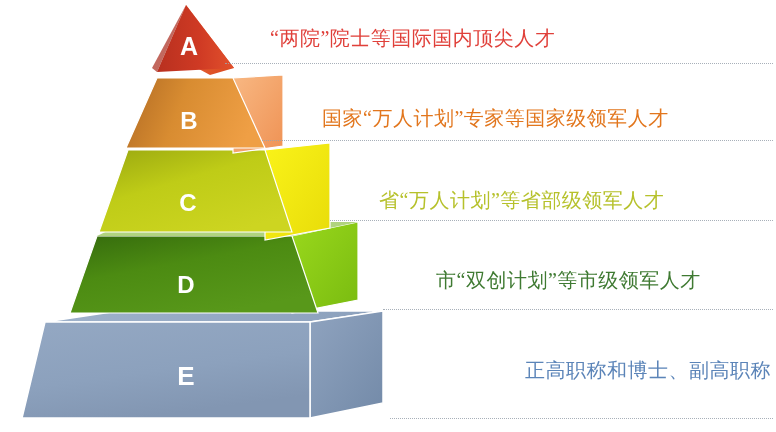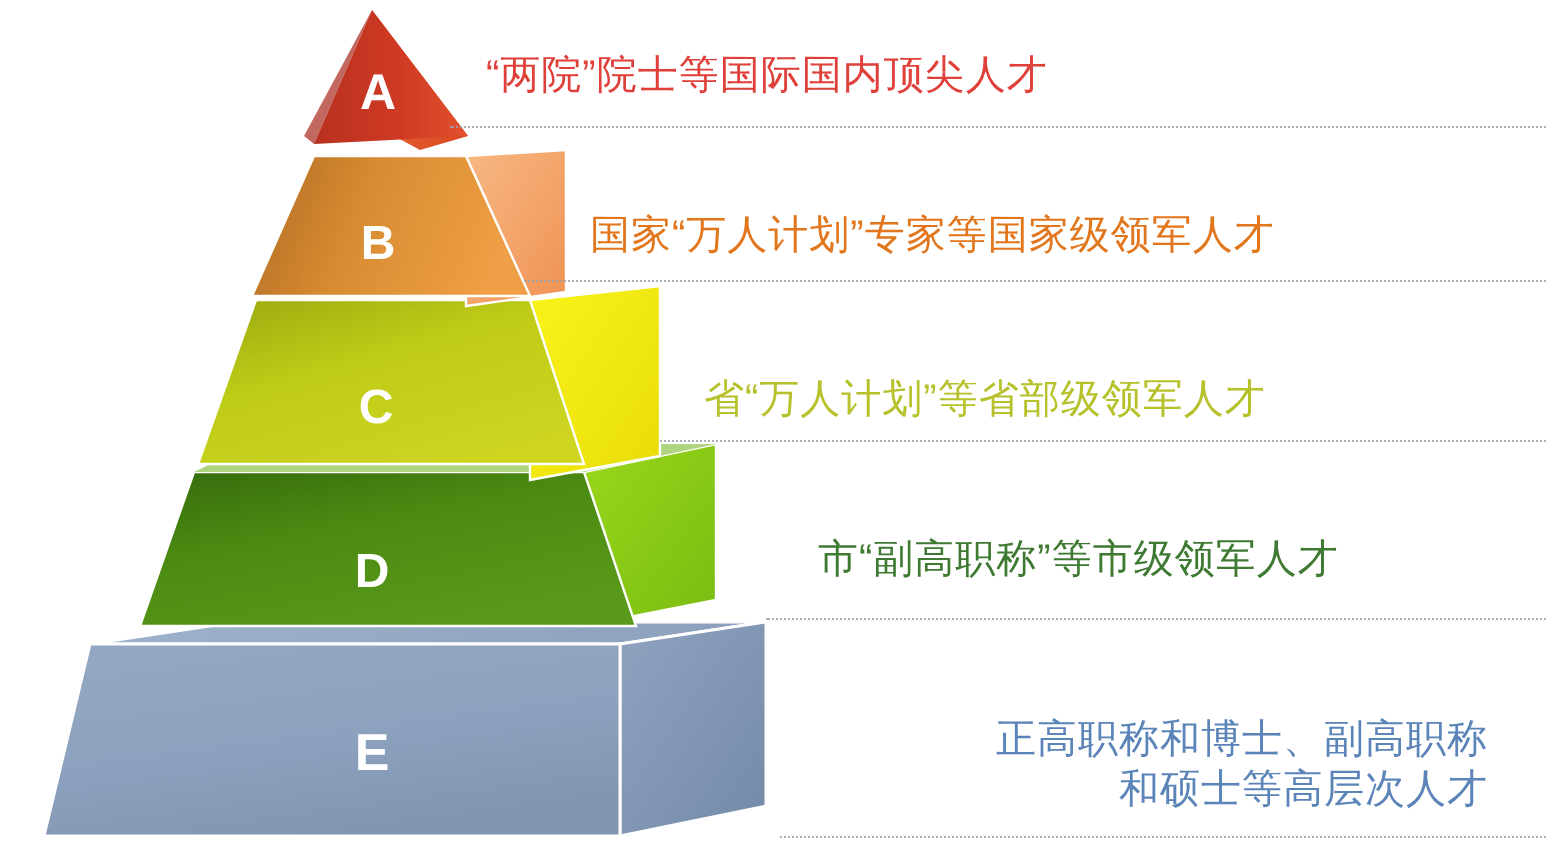--- a/index.html
+++ b/index.html
@@ -36,24 +36,25 @@
     dominant-baseline: middle;
   }
   .leader-line {
     position: absolute;
     height: 0;
     border-top: 1px dotted #9aa3ad;
     opacity: 0.85;
   }
   .tier-label {
     position: absolute;
-    font-family: Liberation Sans, sans-serif;
+    font-family: Liberation Serif, serif;
     white-space: nowrap;
     letter-spacing: 0.5px;
     line-height: 1.25;
+    margin-left: 27px;
   }
   .tier-label.two-line {
     white-space: normal;
     text-align: right;
   }
   .label-a {
     color: #e0403a;
     font-size: 20px;
     left: 243px;
     top: 26px;
@@ -185,20 +186,19 @@
   <div class="leader-line" style="left:330px; top:220px; width:443px;"></div>
   <div class="leader-line" style="left:383px; top:309px; width:390px;"></div>
   <div class="leader-line" style="left:390px; top:418px; width:383px;"></div>
 
   <div class="tier-label label-a">“两院”院士等国际国内顶尖人才</div>
 
   <div class="tier-label label-b">国家“万人计划”专家等国家级领军人才</div>
 
   <div class="tier-label label-c">省“万人计划”等省部级领军人才</div>
 
-  <div class="tier-label label-d">市“副高职称”等市级领军人才</div>
+  <div class="tier-label label-d">市“双创计划”等市级领军人才</div>
 
   <div class="tier-label label-e two-line">
     <div>正高职称和博士、副高职称</div>
-    <div>和硕士等高层次人才</div>
   </div>
 
 </div>
 
 </body></html>

